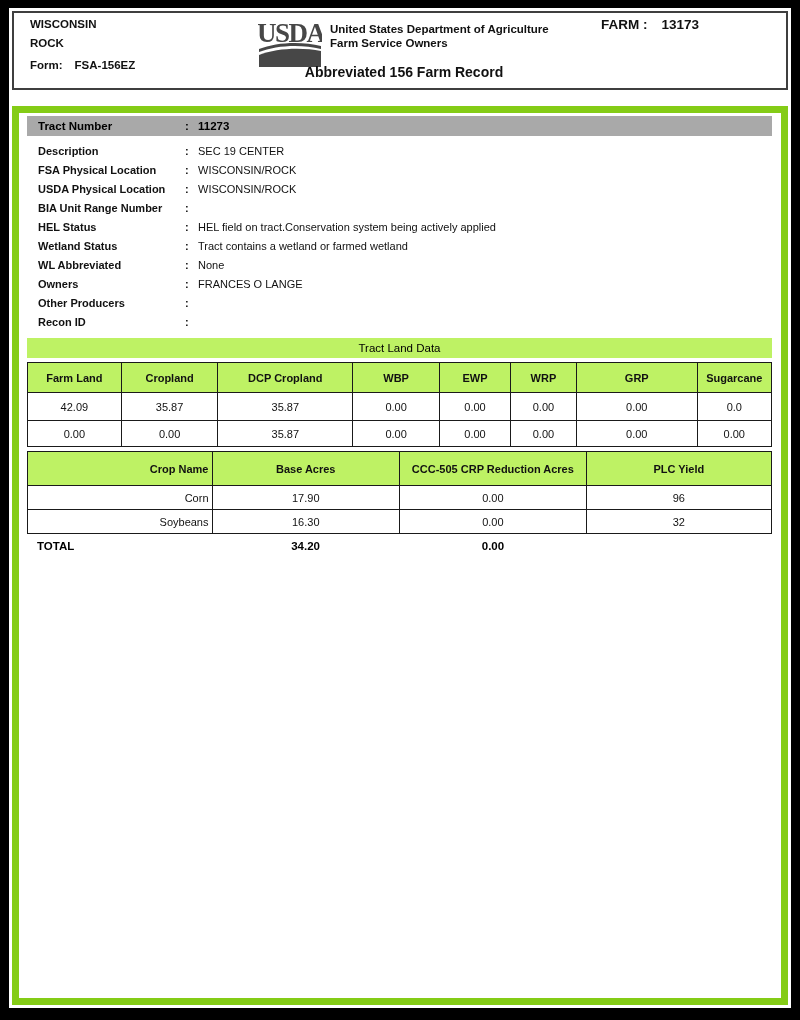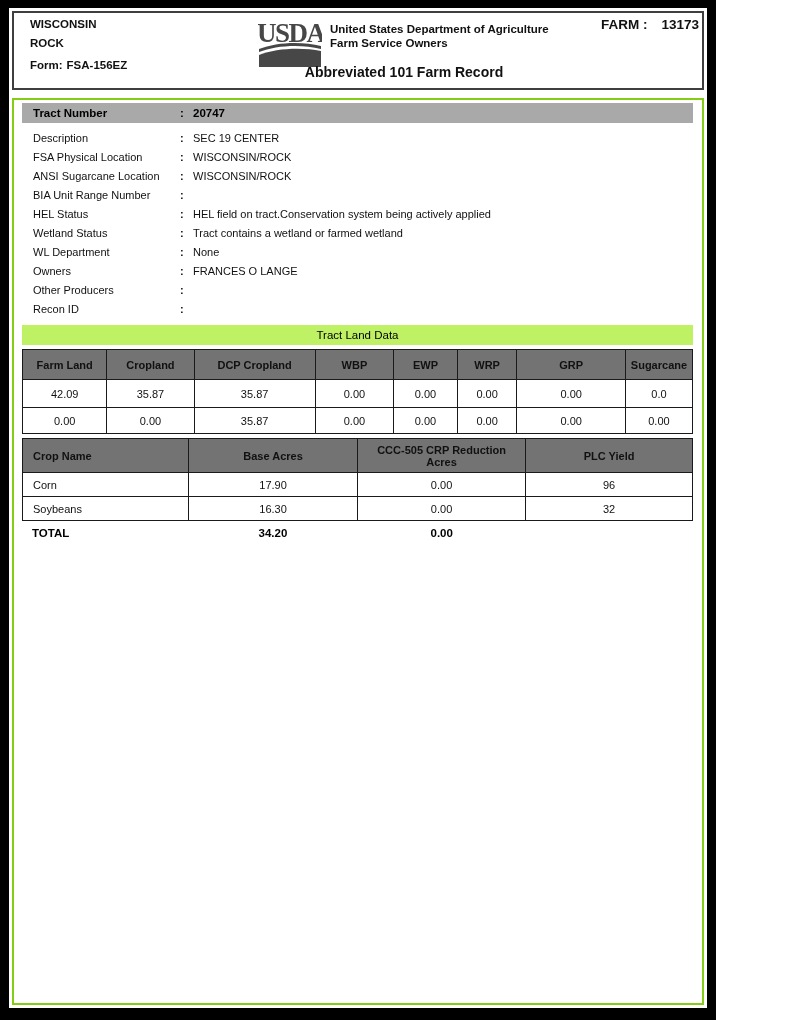--- a/index.html
+++ b/index.html
@@ -1,66 +1,66 @@
 <!DOCTYPE html>
 <html><head>
 <meta charset="utf-8">
 <style>
   * { margin:0; padding:0; box-sizing:border-box; }
   html,body { width:800px; }
   body { font-family:"Liberation Sans", sans-serif; background:#fff; }
 
-  .outer { width:716px; height:1020px; background:#000; padding:8px 9px 12px 9px; }
+  .outer { width:800px; height:1020px; background:#000; padding:8px 9px 12px 9px; }
   .inner { width:100%; height:100%; background:#fff; padding:3px; display:flex; flex-direction:column; }
 
   
   .header-box { position:relative; border:2px solid #3f3f3f; height:79px; flex:none; background:#fff; }
   .hdr-line { position:absolute; font-weight:bold; font-size:11.5px; color:#111; }
   .hdr-state { left:16px; top:5px; }
   .hdr-county { left:16px; top:24px; }
   .hdr-form { left:16px; top:46px; }
-  .hdr-form .form-value { margin-left:4px; }
+  .hdr-form .form-value { margin-left:12px; }
   .usda-logo { position:absolute; left:244px; top:6px; width:64px; height:48px; }
   .agency { position:absolute; left:316px; top:9px; font-weight:bold; font-size:11.5px; line-height:14px; color:#111; }
   .doc-title { position:absolute; left:230px; top:51px; width:320px; text-align:center;
                font-weight:bold; font-size:14px; color:#111; }
   .farm-id { position:absolute; left:587px; top:4px; font-weight:bold; font-size:13.5px; color:#111; }
   .farm-id .farm-number { margin-left:14px;text-align:center; }
 
   
-  .main-box { border:2px solid #84cc16; margin-top:8px; flex:1; background:#fff; overflow:hidden; }
+  .main-box { border:7px solid #84cc16; margin-top:16px; flex:1; background:#fff; overflow:hidden; }
 
   .tract-bar { height:20px; background:#a9a9a9; margin:3px 9px 0 8px; display:flex; align-items:center;
                font-weight:bold; font-size:11.5px; color:#000; }
   .tract-bar .bar-label { padding-left:11px; width:158px; }
   .tract-bar .bar-colon { width:13px; }
   .tract-bar .bar-value { }
 
   .info-rows { margin:5px 9px 0 8px; }
   .info-row { display:flex; align-items:center; height:19px; padding-left:11px; font-size:11px; color:#111; }
-  .info-row .lbl { width:147px; font-weight:normal; }
+  .info-row .lbl { width:147px; font-weight:bold; }
   .info-row .colon { width:13px; font-weight:bold; }
   .info-row .val { font-weight:normal; }
 
   .section-bar { height:20px; line-height:20px; background:#bef264; margin:0 9px 0 8px;
                  text-align:center; font-weight:normal; font-size:11.5px; color:#000; }
   .sb-tract { margin-top:7px; }
   .sb-dcp { margin-top:15px; }
 
   table.grid { width:calc(100% - 17px); margin:4px 9px 0 8px; border-collapse:collapse; table-layout:fixed; }
   table.grid th, table.grid td { border:1px solid #1a1a1a; font-size:11px; text-align:center; color:#111; padding:2px 3px; }
-  table.grid th { background:#737373; font-weight:bold; }
+  table.grid th { background:#bef264; font-weight:bold; }
   table.grid td { background:#fff; font-weight:normal; }
   tr.hrow1 th { height:30px; }
   tr.drow1 td { height:28px; }
   tr.hrow2 th { height:34px; }
   tr.drow2 td { height:26px; }
   table.crop tr.hrow th { height:34px; }
   table.crop tr.drow td { height:24px; }
-  table.crop th.cname, table.crop td.cname { text-align:left; padding-left:10px; }
+  table.crop th.cname, table.crop td.cname { text-align:right; padding-left:10px; }
 
   .total-row { display:flex; margin:6px 9px 0 8px; font-weight:bold; font-size:11.5px; color:#000; }
   .total-row .t-label { width:24.8%; text-align:left; padding-left:10px; }
   .total-row .t-base  { width:25.2%; text-align:center; }
   .total-row .t-ccc   { width:25.1%; text-align:center; }
 </style>
 </head>
 <body>
 
 <div class="outer">
@@ -77,68 +77,68 @@
         <text x="-1" y="23" font-family="Liberation Serif, serif" font-weight="bold" font-size="27" letter-spacing="-1.5" fill="#474747">USDA</text>
         <path d="M1,30 C18,23 44,22 63,27 L63,30 C44,25 18,26 1,33 Z" fill="#474747"></path>
         <path d="M1,36 C18,29 44,28 63,32 L63,48 L1,48 Z" fill="#474747"></path>
       </svg>
 
       <div class="agency">
         <div>United States Department of Agriculture</div>
         <div>Farm Service Owners</div>
       </div>
 
-      <div class="doc-title">Abbreviated 101 Farm Record</div>
+      <div class="doc-title">Abbreviated 156 Farm Record</div>
 
       <div class="farm-id">
         <span>FARM :</span><span class="farm-number">13173</span>
       </div>
     </div>
 
     <div class="main-box">
 
       <div class="tract-bar">
         <span class="bar-label">Tract Number</span>
         <span class="bar-colon">:</span>
-        <span class="bar-value">20747</span>
+        <span class="bar-value">11273</span>
       </div>
 
       <div class="info-rows">
         <div class="info-row">
           <span class="lbl">Description</span>
           <span class="colon">:</span>
           <span class="val">SEC 19 CENTER</span>
         </div>
         <div class="info-row">
           <span class="lbl">FSA Physical Location</span>
           <span class="colon">:</span>
           <span class="val">WISCONSIN/ROCK</span>
         </div>
         <div class="info-row">
-          <span class="lbl">ANSI Sugarcane Location</span>
+          <span class="lbl">USDA Physical Location</span>
           <span class="colon">:</span>
           <span class="val">WISCONSIN/ROCK</span>
         </div>
         <div class="info-row">
           <span class="lbl">BIA Unit Range Number</span>
           <span class="colon">:</span>
           <span class="val"></span>
         </div>
         <div class="info-row">
           <span class="lbl">HEL Status</span>
           <span class="colon">:</span>
           <span class="val">HEL field on tract.Conservation system being actively applied</span>
         </div>
         <div class="info-row">
           <span class="lbl">Wetland Status</span>
           <span class="colon">:</span>
           <span class="val">Tract contains a wetland or farmed wetland</span>
         </div>
         <div class="info-row">
-          <span class="lbl">WL Department</span>
+          <span class="lbl">WL Abbreviated</span>
           <span class="colon">:</span>
           <span class="val">None</span>
         </div>
         <div class="info-row">
           <span class="lbl">Owners</span>
           <span class="colon">:</span>
           <span class="val">FRANCES O LANGE</span>
         </div>
         <div class="info-row">
           <span class="lbl">Other Producers</span>

